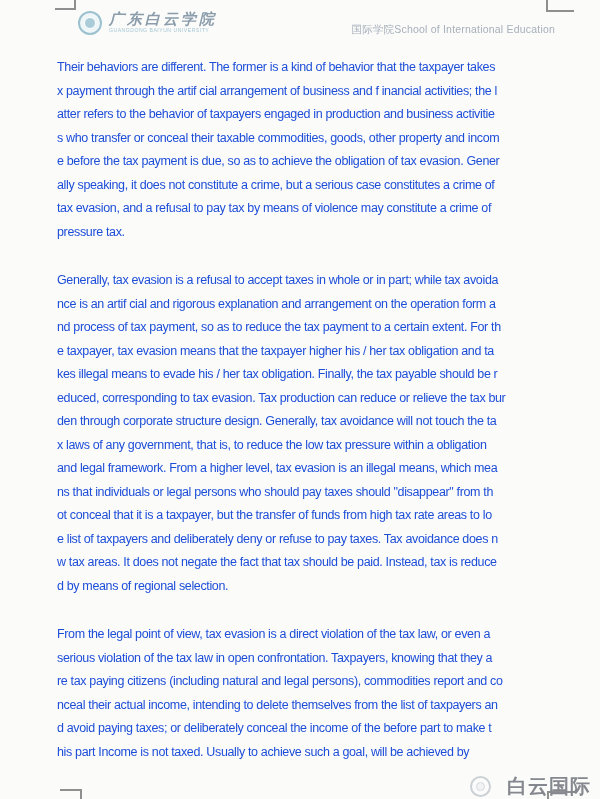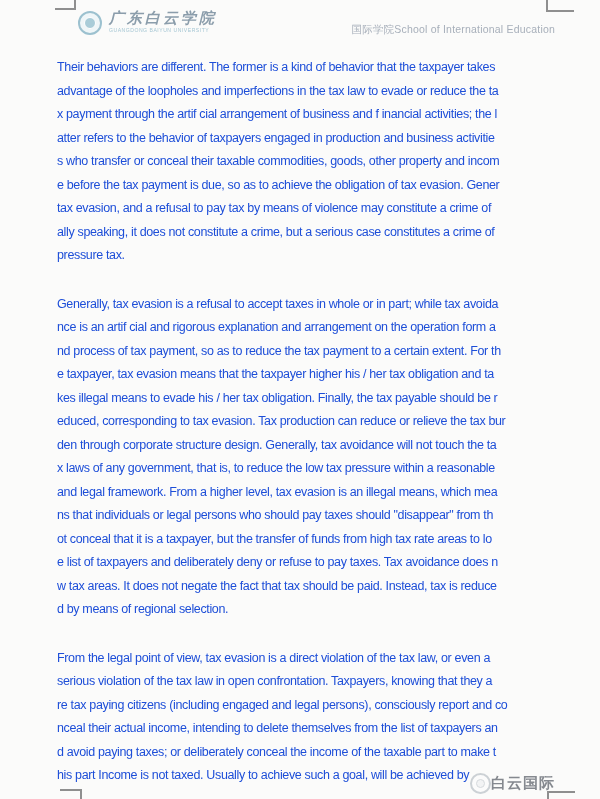--- a/index.html
+++ b/index.html
@@ -30,21 +30,21 @@
     border:2px solid #9cc1cf; background:#eff6f8;
     display:flex; align-items:center; justify-content:center;
     margin-top:1px;
   }
   .logo-inner {
     width:10px; height:10px; border-radius:50%;
     background:#a9ccd8; border:1.5px solid #ffffff;
   }
   .logo-textblock { margin-left:7px; }
   .uni-cn {
-    font-family:Liberation Serif, serif;
+    font-family:Liberation Sans, sans-serif;
     font-style:italic; font-weight:bold;
     color:#8b9dab; font-size:15px; letter-spacing:3px;
     line-height:17px; white-space:nowrap;
   }
   .uni-en {
     font-size:6px; color:#a5c6d3; letter-spacing:0.6px;
     transform:scale(0.85); transform-origin:left top;
     white-space:nowrap; margin-top:1px;
   }
   .dept {
@@ -70,22 +70,22 @@
     width:17px; height:17px; border-radius:50%;
     border:2px solid #ccd1d5;
     background:rgba(250,250,250,0.88);
     display:flex; align-items:center; justify-content:center;
   }
   .wm-circle-inner {
     width:7px; height:7px; border-radius:50%;
     border:1.5px solid #d6dadd; background:#f2f3f4;
   }
   .wm-text {
-    color:#85898f; font-size:15px; font-weight:bold;
-    margin-left:0; letter-spacing:1px; white-space:nowrap;
+    color:#85898f; font-size:20px; font-weight:bold;
+    margin-left:16px; letter-spacing:1px; white-space:nowrap;
   }
 </style>
 </head>
 <body>
 
 <div class="page">
 
   <div class="corner tl"></div>
   <div class="corner tr"></div>
   <div class="corner bl"></div>
@@ -100,51 +100,50 @@
         <div class="uni-cn">广东白云学院</div>
         <div class="uni-en">GUANGDONG BAIYUN UNIVERSITY</div>
       </div>
     </div>
     <div class="dept">国际学院School of International Education</div>
   </div>
 
   <div class="doc-body" id="doc-body">
       <div class="para">
         <div class="line">Their behaviors are different. The former is a kind of behavior that the taxpayer takes</div>
-        <div class="line">advantage of the loopholes and imperfections in the tax law to evade or reduce the ta</div>
         <div class="line">x payment through the artif cial arrangement of business and f inancial activities; the l</div>
         <div class="line">atter refers to the behavior of taxpayers engaged in production and business activitie</div>
         <div class="line">s who transfer or conceal their taxable commodities, goods, other property and incom</div>
         <div class="line">e before the tax payment is due, so as to achieve the obligation of tax evasion. Gener</div>
+        <div class="line">ally speaking, it does not constitute a crime, but a serious case constitutes a crime of</div>
         <div class="line">tax evasion, and a refusal to pay tax by means of violence may constitute a crime of</div>
-        <div class="line">ally speaking, it does not constitute a crime, but a serious case constitutes a crime of</div>
         <div class="line">pressure tax.</div>
       </div>
       <div class="para">
         <div class="line">Generally, tax evasion is a refusal to accept taxes in whole or in part; while tax avoida</div>
         <div class="line">nce is an artif cial and rigorous explanation and arrangement on the operation form a</div>
         <div class="line">nd process of tax payment, so as to reduce the tax payment to a certain extent. For th</div>
         <div class="line">e taxpayer, tax evasion means that the taxpayer higher his / her tax obligation and ta</div>
         <div class="line">kes illegal means to evade his / her tax obligation. Finally, the tax payable should be r</div>
         <div class="line">educed, corresponding to tax evasion. Tax production can reduce or relieve the tax bur</div>
         <div class="line">den through corporate structure design. Generally, tax avoidance will not touch the ta</div>
-        <div class="line">x laws of any government, that is, to reduce the low tax pressure within a reasonable</div>
+        <div class="line">x laws of any government, that is, to reduce the low tax pressure within a obligation</div>
         <div class="line">and legal framework. From a higher level, tax evasion is an illegal means, which mea</div>
         <div class="line">ns that individuals or legal persons who should pay taxes should "disappear" from th</div>
         <div class="line">ot conceal that it is a taxpayer, but the transfer of funds from high tax rate areas to lo</div>
         <div class="line">e list of taxpayers and deliberately deny or refuse to pay taxes. Tax avoidance does n</div>
         <div class="line">w tax areas. It does not negate the fact that tax should be paid. Instead, tax is reduce</div>
         <div class="line">d by means of regional selection.</div>
       </div>
       <div class="para">
         <div class="line">From the legal point of view, tax evasion is a direct violation of the tax law, or even a</div>
         <div class="line">serious violation of the tax law in open confrontation. Taxpayers, knowing that they a</div>
-        <div class="line">re tax paying citizens (including engaged and legal persons), consciously report and co</div>
+        <div class="line">re tax paying citizens (including natural and legal persons), commodities report and co</div>
         <div class="line">nceal their actual income, intending to delete themselves from the list of taxpayers an</div>
-        <div class="line">d avoid paying taxes; or deliberately conceal the income of the taxable part to make t</div>
+        <div class="line">d avoid paying taxes; or deliberately conceal the income of the before part to make t</div>
         <div class="line">his part Income is not taxed. Usually to achieve such a goal, will be achieved by</div>
       </div>
     </div>
 
   <div class="watermark">
     <div class="wm-circle">
       <div class="wm-circle-inner"></div>
     </div>
     <div class="wm-text">白云国际</div>
   </div>

